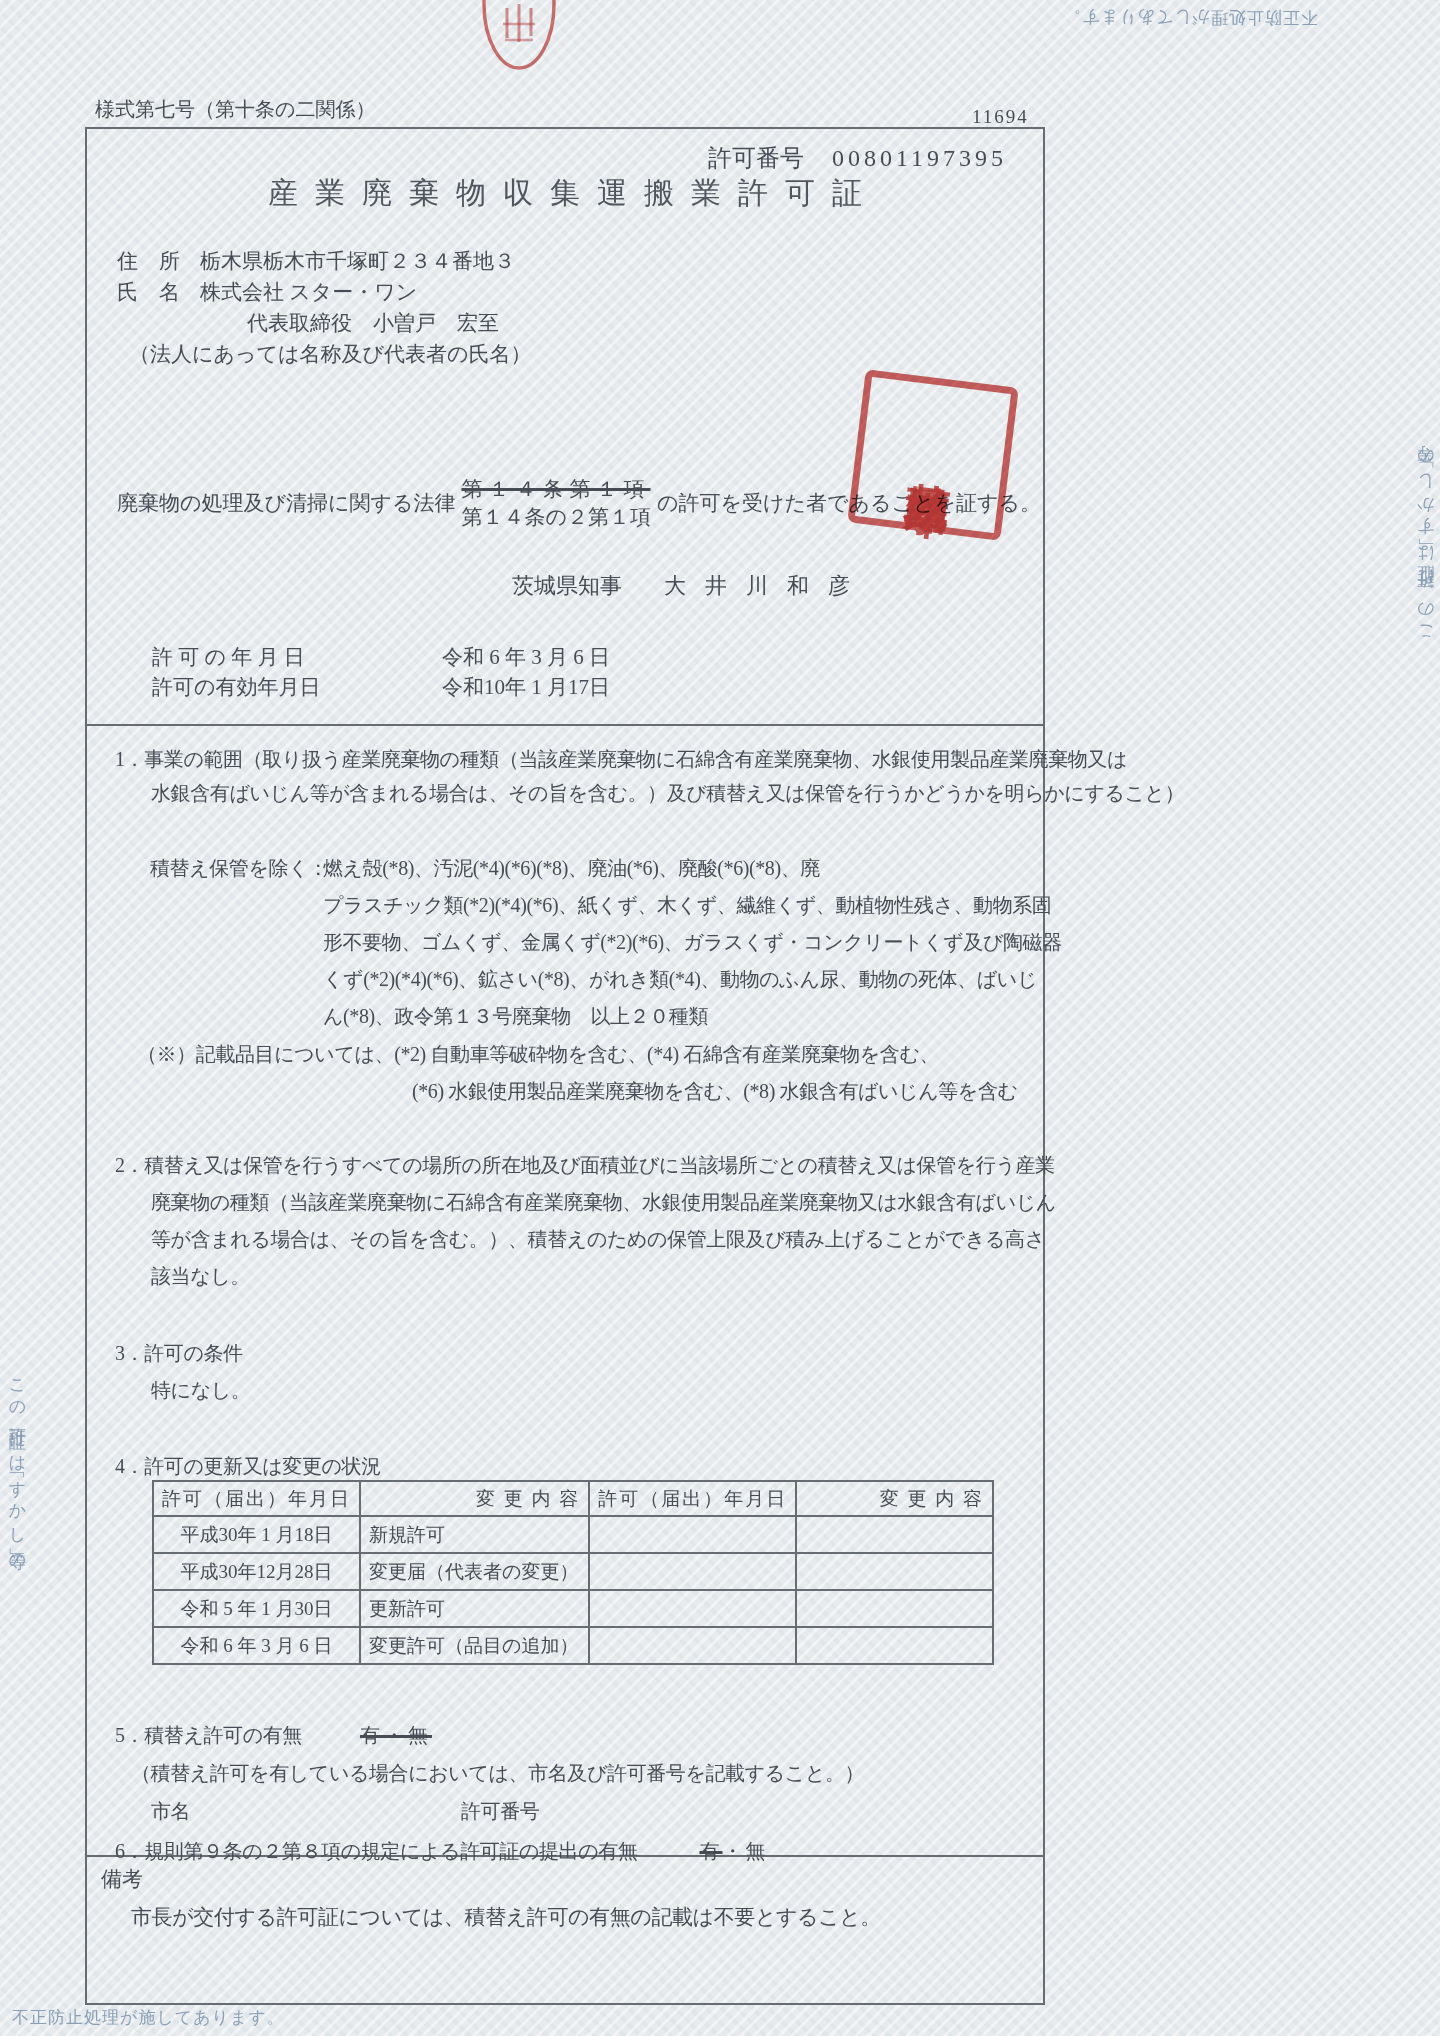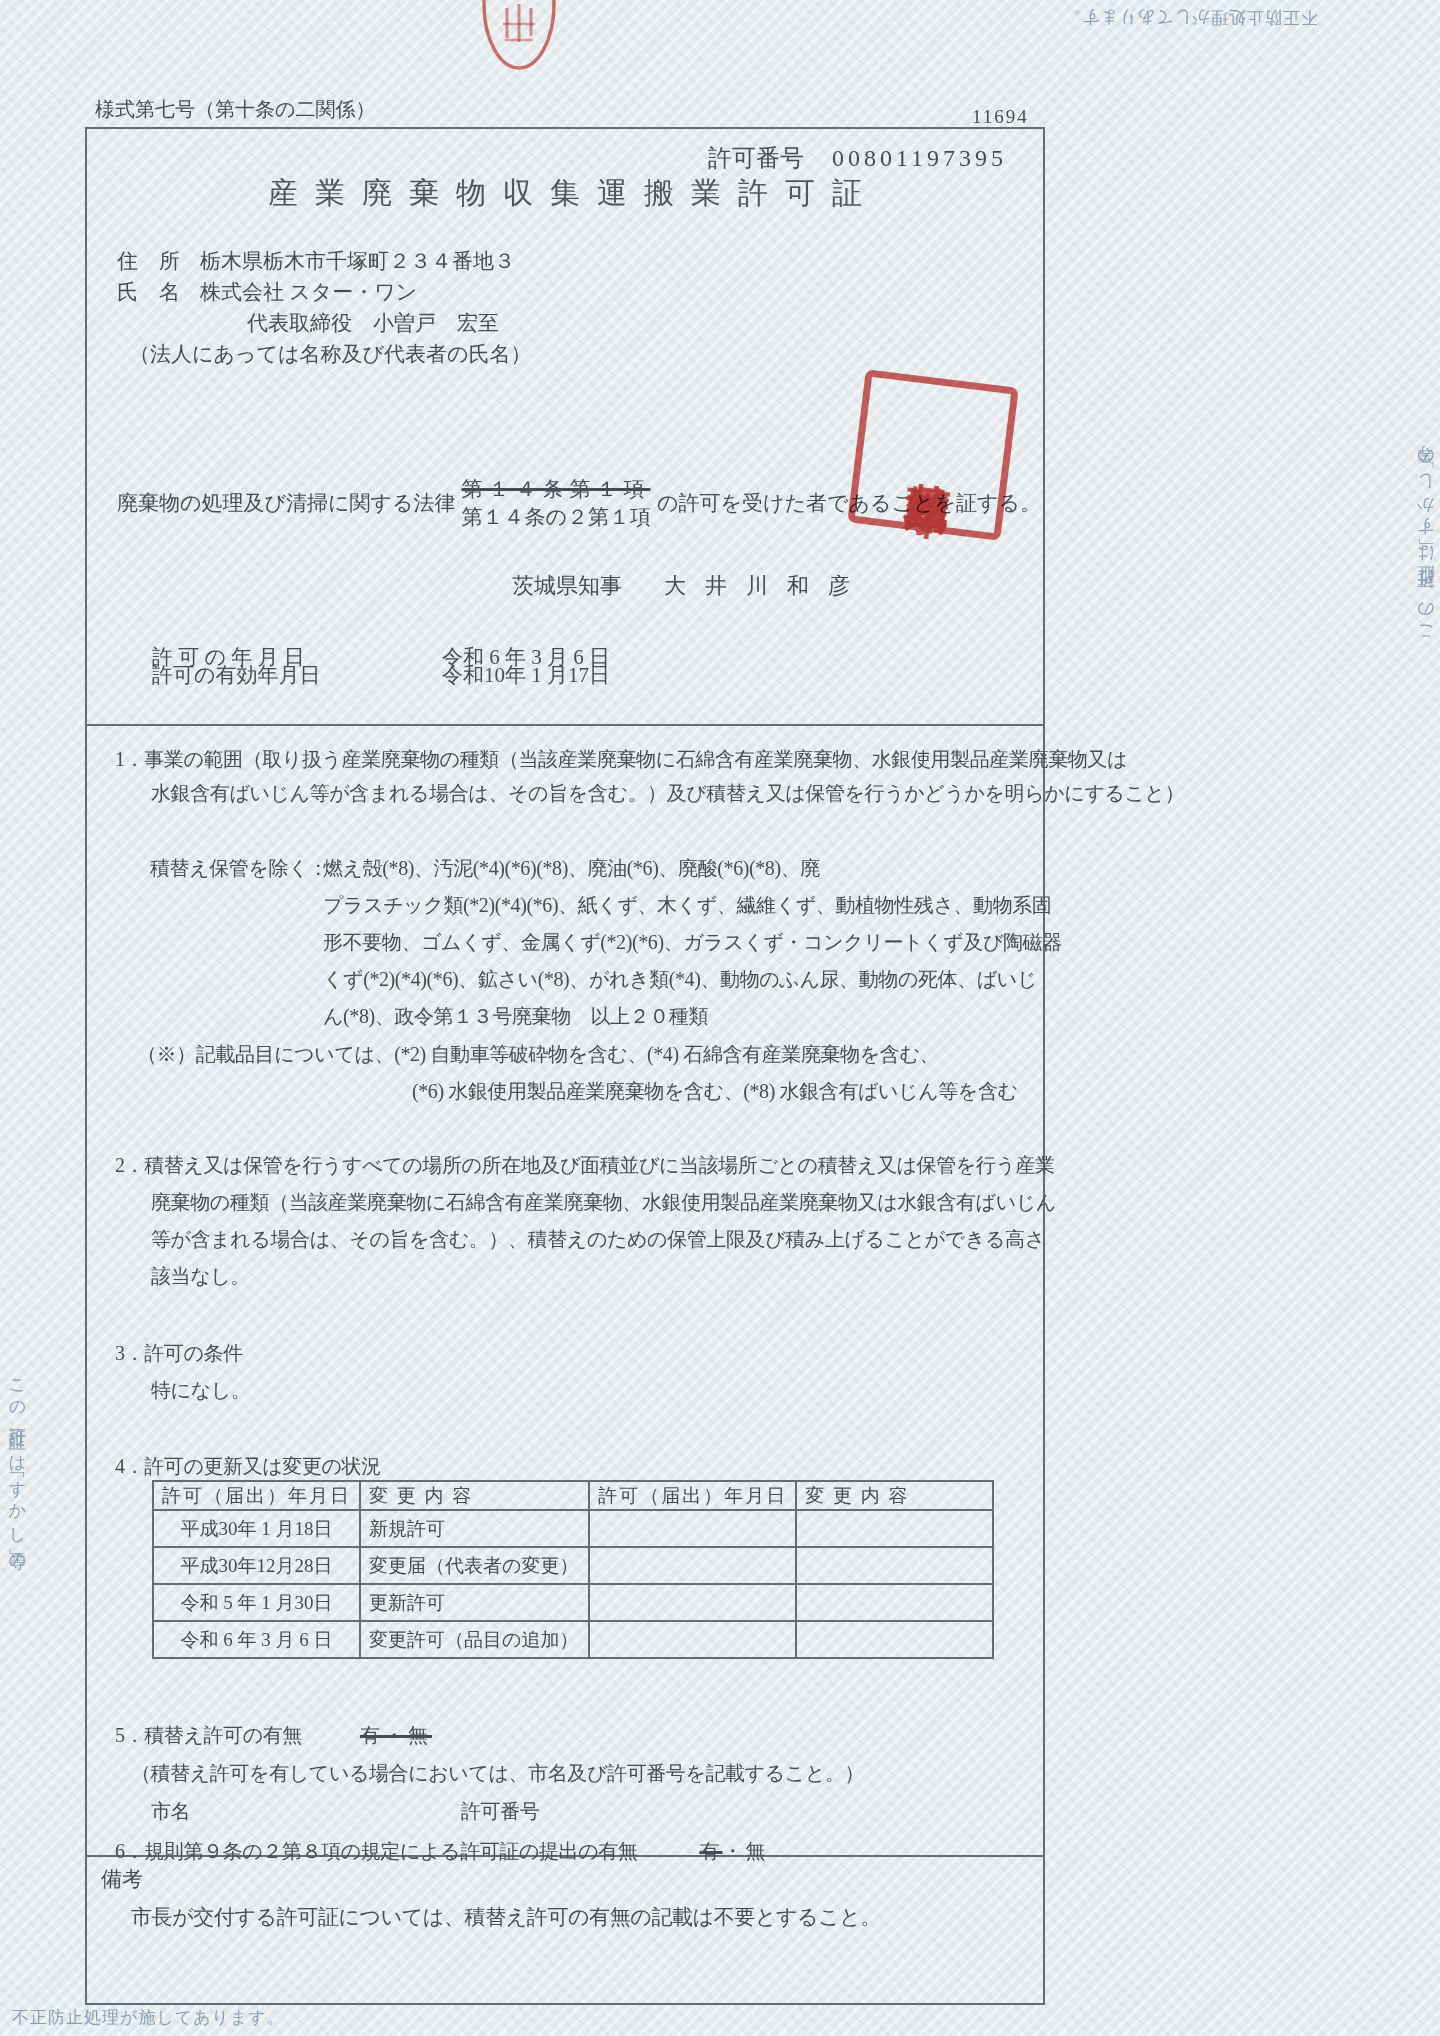--- a/index.html
+++ b/index.html
@@ -72,39 +72,39 @@
 
   .law-line{
     position:absolute; top:346px; left:30px;
     display:flex; align-items:center; font-size:21px; white-space:nowrap;
   }
   .law-frac{ display:inline-flex; flex-direction:column; margin:0 6px; text-align:left; }
   .law-struck{ text-decoration:line-through; text-decoration-thickness:2.5px; letter-spacing:6px; }
   .governor{ position:absolute; top:442px; left:425px; font-size:22px; }
   .governor .gname{ margin-left:42px; letter-spacing:19px; }
   .date-row{ position:absolute; left:65px; font-size:21px; }
-  .d1{ top:514px; } .d2{ top:532px;text-align:right; }
+  .d1{ top:514px; } .d2{ top:544px;text-align:right; }
   .date-val{ position:absolute; left:290px; white-space:nowrap; }
 
   
   .bl{ position:absolute; left:28px; font-size:20px; letter-spacing:-0.4px; white-space:nowrap; }
   .ind{ left:64px; }
   .s1h1{ top:20px; } .s1h2{ top:54px; }
   .w0{ top:129px; left:63px; } .wc{ left:236px; }
   .w1{ top:129px; } .w2{ top:166px; } .w3{ top:203px; } .w4{ top:240px; } .w5{ top:277px; }
   .n1{ top:315px; left:50px; } .n2{ top:352px; left:325px; }
   .s2l1{ top:426px; } .s2l2{ top:463px; left:64px; } .s2l3{ top:500px; left:64px; } .s2v{ top:537px; left:64px; }
   .s3h{ top:614px; } .s3v{ top:651px; left:64px; }
   .s4h{ top:727px; }
   .chg-table{
     position:absolute; top:754px; left:65px; width:842px;
     border-collapse:collapse; font-size:19px; color:#474c54;
   }
   .chg-table td{ border:2px solid #676c73; height:37px; padding:0 8px; white-space:nowrap; }
-  .chg-table .hrow td{ height:29px; text-align:left; letter-spacing:2px; }
+  .chg-table .hrow td{ height:35px; text-align:right; letter-spacing:2px; }
   .c-date{ width:190px; text-align:center; }
   .c-chg{ width:230px; }
   .c-date2{ width:200px; }
   .c-chg2{ width:222px; }
   .center{ text-align:center; }
   .s5h{ top:996px; } .s5n{ top:1034px; left:44px; } .s5c{ top:1072px; left:64px; }
   .s5-permitno{ position:absolute; left:310px; top:0; }
   .struck{ text-decoration:line-through; text-decoration-thickness:2.5px; }
   .choice{ margin-left:58px; letter-spacing:4px; }
   .s6h{ top:1112px; }

